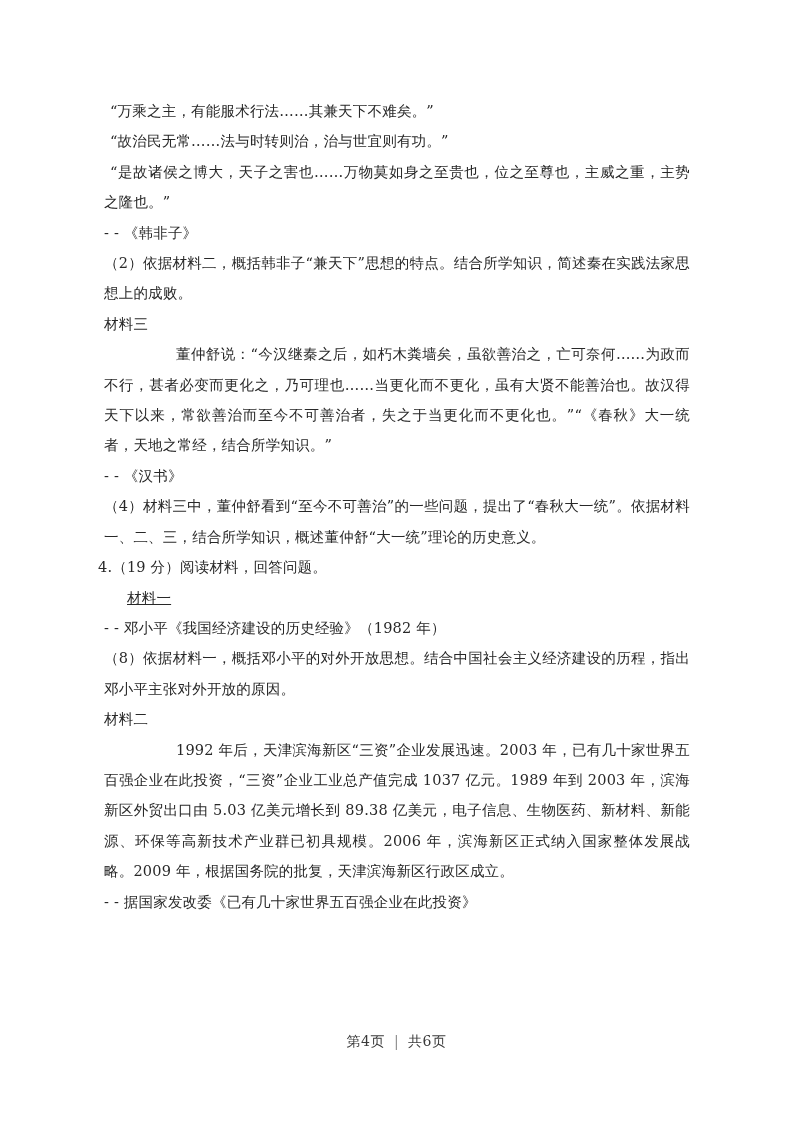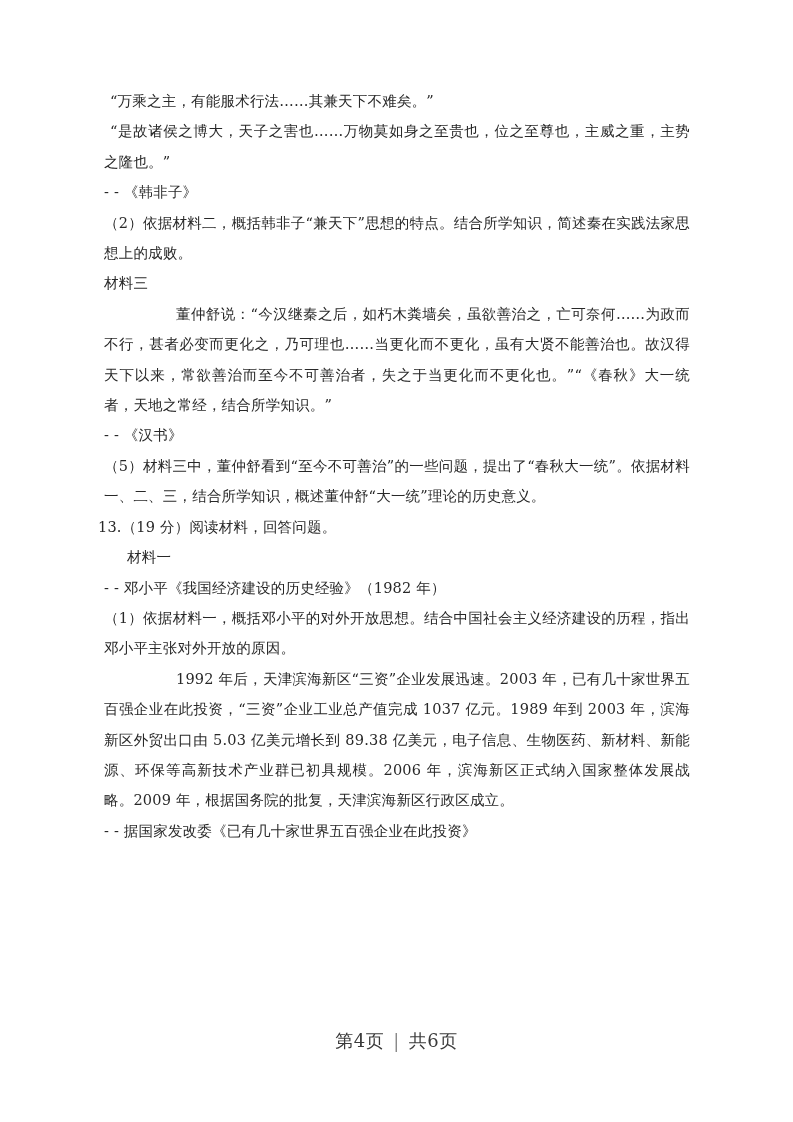--- a/index.html
+++ b/index.html
@@ -12,90 +12,92 @@
     width: 793px;
     height: 1122px;
     background: #ffffff;
     overflow: hidden;
     font-family: "DejaVu Serif", "Liberation Serif", serif;
     color: #282828;
   }
   .content {
     position: absolute;
     left: 104px;
-    top: 86px;
+    top: 96px;
     width: 586px;
     font-size: 14.5px;
     line-height: 30.4px;
     letter-spacing: 0.2px;
   }
   .content p {
     margin: 0;
     padding: 0;
     text-align: justify;
   }
   .quote-line { text-indent: 6px; }
   .question-item { }
   .attribution {
     text-align: center;
   }
   .body-para {
     text-indent: 72px;
   }
   .material-label { }
-  .material-label.indented { padding-left: 23px; }
+  .material-label.indented { padding-left: 23px; text-decoration: underline; }
   .q-heading { margin-left: -6px !important; }
   .footer {
     position: absolute;
     top: 1030px;
     left: 0;
     width: 100%;
     text-align: center;
-    font-size: 18px;
+    font-size: 14px;
     line-height: 22px;
     color: #3a3a3a;
     letter-spacing: 0.5px;
   }
   .footer .sep {
     color: #8a8a8a;
     margin: 0 9px;
   }
 </style>
 </head>
 <body>
 
 <div class="page">
   <div class="content">
 
     <p class="quote-line">“万乘之主，有能服术行法……其兼天下不难矣。”</p>
 
+    <p class="quote-line">“故治民无常……法与时转则治，治与世宜则有功。”</p>
 
     <p class="quote-line">“是故诸侯之博大，天子之害也……万物莫如身之至贵也，位之至尊也，主威之重，主势之隆也。”</p>
 
     <p class="attribution">- - 《韩非子》</p>
 
     <p class="question-item">（2）依据材料二，概括韩非子“兼天下”思想的特点。结合所学知识，简述秦在实践法家思想上的成败。</p>
 
     <p class="material-label">材料三</p>
 
     <p class="body-para">董仲舒说：“今汉继秦之后，如朽木粪墙矣，虽欲善治之，亡可奈何……为政而不行，甚者必变而更化之，乃可理也……当更化而不更化，虽有大贤不能善治也。故汉得天下以来，常欲善治而至今不可善治者，失之于当更化而不更化也。”“《春秋》大一统者，天地之常经，结合所学知识。”</p>
 
     <p class="attribution">- - 《汉书》</p>
 
-    <p class="question-item">（5）材料三中，董仲舒看到“至今不可善治”的一些问题，提出了“春秋大一统”。依据材料一、二、三，结合所学知识，概述董仲舒“大一统”理论的历史意义。</p>
+    <p class="question-item">（4）材料三中，董仲舒看到“至今不可善治”的一些问题，提出了“春秋大一统”。依据材料一、二、三，结合所学知识，概述董仲舒“大一统”理论的历史意义。</p>
 
-    <p class="question-item q-heading">13.（19 分）阅读材料，回答问题。</p>
+    <p class="question-item q-heading">4.（19 分）阅读材料，回答问题。</p>
 
     <p class="material-label indented">材料一</p>
 
 
     <p class="attribution">- - 邓小平《我国经济建设的历史经验》（1982 年）</p>
 
-    <p class="question-item">（1）依据材料一，概括邓小平的对外开放思想。结合中国社会主义经济建设的历程，指出邓小平主张对外开放的原因。</p>
+    <p class="question-item">（8）依据材料一，概括邓小平的对外开放思想。结合中国社会主义经济建设的历程，指出邓小平主张对外开放的原因。</p>
 
+    <p class="material-label">材料二</p>
 
     <p class="body-para">1992 年后，天津滨海新区“三资”企业发展迅速。2003 年，已有几十家世界五百强企业在此投资，“三资”企业工业总产值完成 1037 亿元。1989 年到 2003 年，滨海新区外贸出口由 5.03 亿美元增长到 89.38 亿美元，电子信息、生物医药、新材料、新能源、环保等高新技术产业群已初具规模。2006 年，滨海新区正式纳入国家整体发展战略。2009 年，根据国务院的批复，天津滨海新区行政区成立。</p>
 
     <p class="attribution">- - 据国家发改委《已有几十家世界五百强企业在此投资》</p>
 
   </div>
 
   <div class="footer">
     <span>第4页</span><span class="sep">|</span><span>共6页</span>
   </div>

